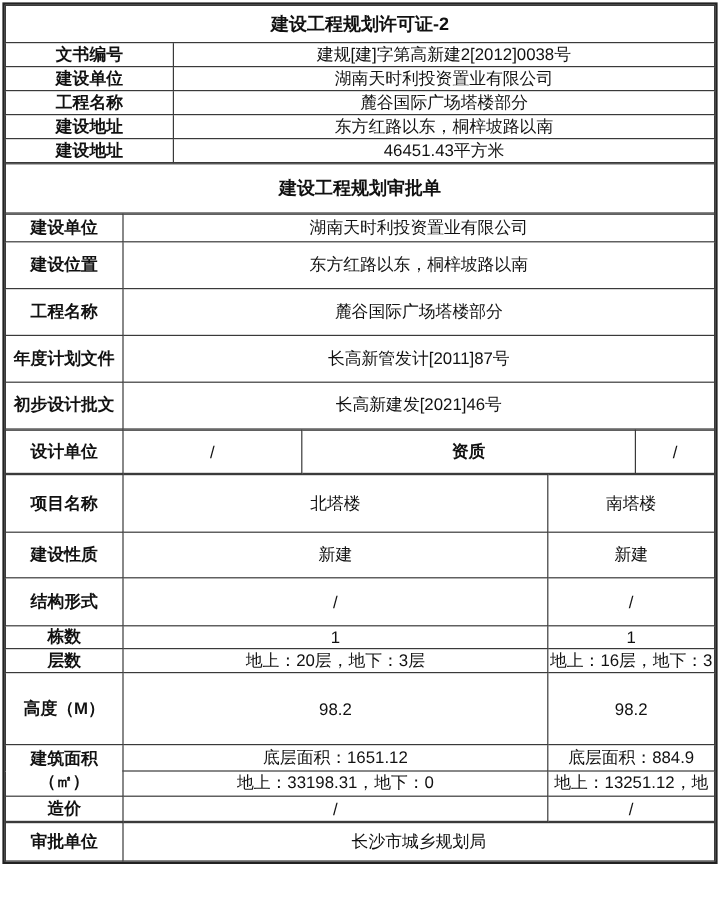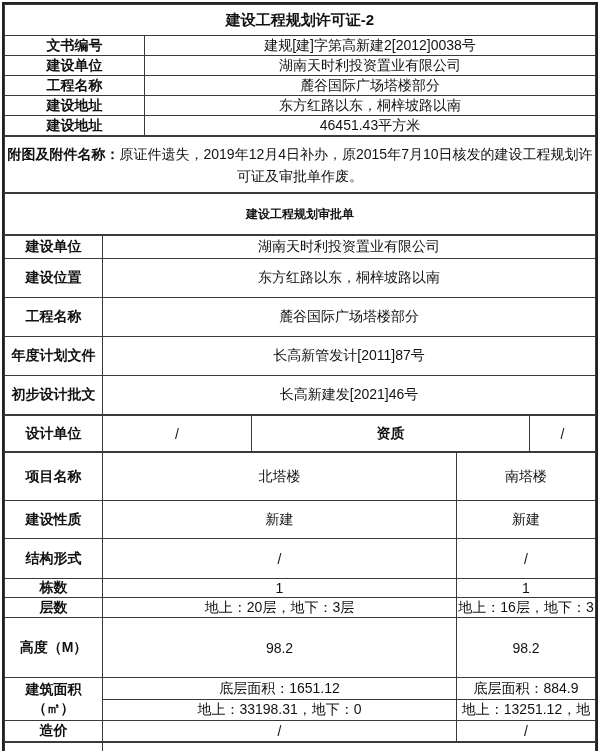--- a/index.html
+++ b/index.html
@@ -13,21 +13,21 @@
     border-collapse:collapse; width:100%; table-layout:fixed;
     font-size:14px; color:#111;
   }
   table.t td {
     border:1px solid #3a3a3a;
     text-align:center; vertical-align:middle;
     padding:0; overflow:hidden;
   }
   .lbl { font-weight:bold; }
   .title-cell { font-weight:bold; font-size:15px; height:30px; }
-  .hdr-cell { font-weight:bold; font-size:12px; height:40px; }
+  .hdr-cell { font-weight:bold; font-size:15px; height:40px; }
   .r19 td { height:19px; }
   .note-cell {
     height:55px; text-align:left; vertical-align:top;
     padding:5px 6px 0 5px; line-height:22px; font-size:14px;
   }
   .h22 td { height:22px; }
   .h38 td { height:38px; }
   .h35 td { height:35px;margin-left:36px; }
   .h47 td { height:47px; }
   .h37 td { height:37px; }
@@ -71,29 +71,20 @@
       <td class="lbl">建设地址</td>
       <td>东方红路以东，桐梓坡路以南</td>
     </tr>
     <tr class="r19">
       <td class="lbl">建设地址</td>
       <td>46451.43平方米</td>
     </tr>
   </tbody>
     </table>
 
-  <table class="t">
-    <tbody>
-        <tr>
-      <td class="note-cell">
-        <span class="lbl">附图及附件名称：</span><span>原证件遗失，2019年12月4日补办，原2015年7月10日核发的建设工程规划许可证及审批单作废。</span>
-      </td>
-    </tr>
-  </tbody>
-    </table>
 
   <table class="t">
     <tbody>
         <tr>
       <td class="hdr-cell">建设工程规划审批单</td>
     </tr>
   </tbody>
     </table>
 
   <table class="t">

